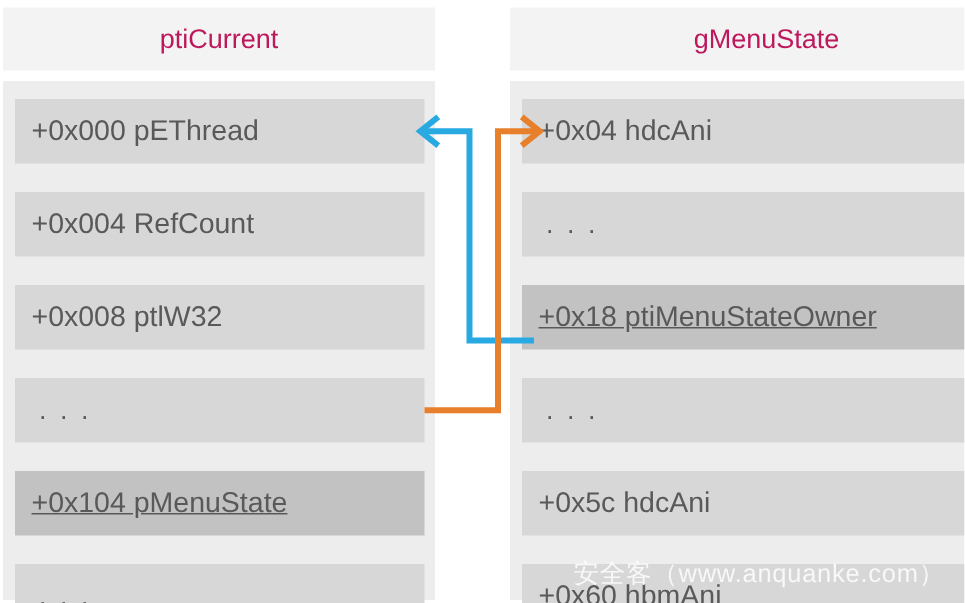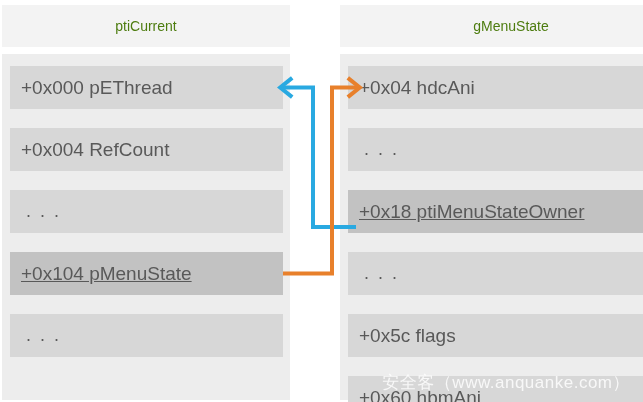--- a/index.html
+++ b/index.html
@@ -5,21 +5,21 @@
   html,body{margin:0;padding:0;background:#fff;}
   .canvas{
     position:relative;width:643px;height:402px;background:#ffffff;overflow:hidden;
     font-family:"Liberation Sans","DejaVu Sans",sans-serif;
   }
   .panel{position:absolute;top:5px;}
   .panel-left{left:2px;width:288px;}
   .panel-right{left:340px;width:342px;}
   .panel-header{
     height:42px;background:#f3f3f3;display:flex;align-items:center;justify-content:center;
-    font-size:14px;color:#4d7c0f;
+    font-size:18px;color:#be185d;
   }
   .rows-container{
     margin-top:7px;height:346px;background:#ededed;box-sizing:border-box;
     padding:12px 7px 12px 8px;display:flex;flex-direction:column;gap:19px;
   }
   .row{
     flex:none;height:43px;background:#d7d7d7;display:flex;align-items:center;
     padding-left:11px;box-sizing:border-box;font-size:19px;color:#595959;white-space:nowrap;
   }
   .row.highlight{background:#c2c2c2;text-decoration:underline;}
@@ -37,20 +37,23 @@
 
   <div class="panel panel-left">
     <div class="panel-header">ptiCurrent</div>
     <div class="rows-container" id="left-rows">
         <div class="row">
           <span>+0x000 pEThread</span>
         </div>
         <div class="row">
           <span>+0x004 RefCount</span>
         </div>
+        <div class="row">
+          <span>+0x008 ptlW32</span>
+        </div>
         <div class="row dots">
           <span>. . .</span>
         </div>
         <div class="row highlight">
           <span>+0x104 pMenuState</span>
         </div>
         <div class="row dots">
           <span>. . .</span>
         </div>
       </div>
@@ -65,21 +68,21 @@
         <div class="row dots">
           <span>. . .</span>
         </div>
         <div class="row highlight">
           <span>+0x18 ptiMenuStateOwner</span>
         </div>
         <div class="row dots">
           <span>. . .</span>
         </div>
         <div class="row">
-          <span>+0x5c flags</span>
+          <span>+0x5c hdcAni</span>
         </div>
         <div class="row">
           <span>+0x60 hbmAni</span>
         </div>
       </div>
   </div>
 
   <svg class="arrow-overlay" viewBox="0 0 643 402" xmlns="http://www.w3.org/2000/svg">
     <defs>
       <marker id="head-blue" viewBox="-4 -3.5 5 7" refX="-0.2" refY="0" markerWidth="5" markerHeight="7" orient="auto">

